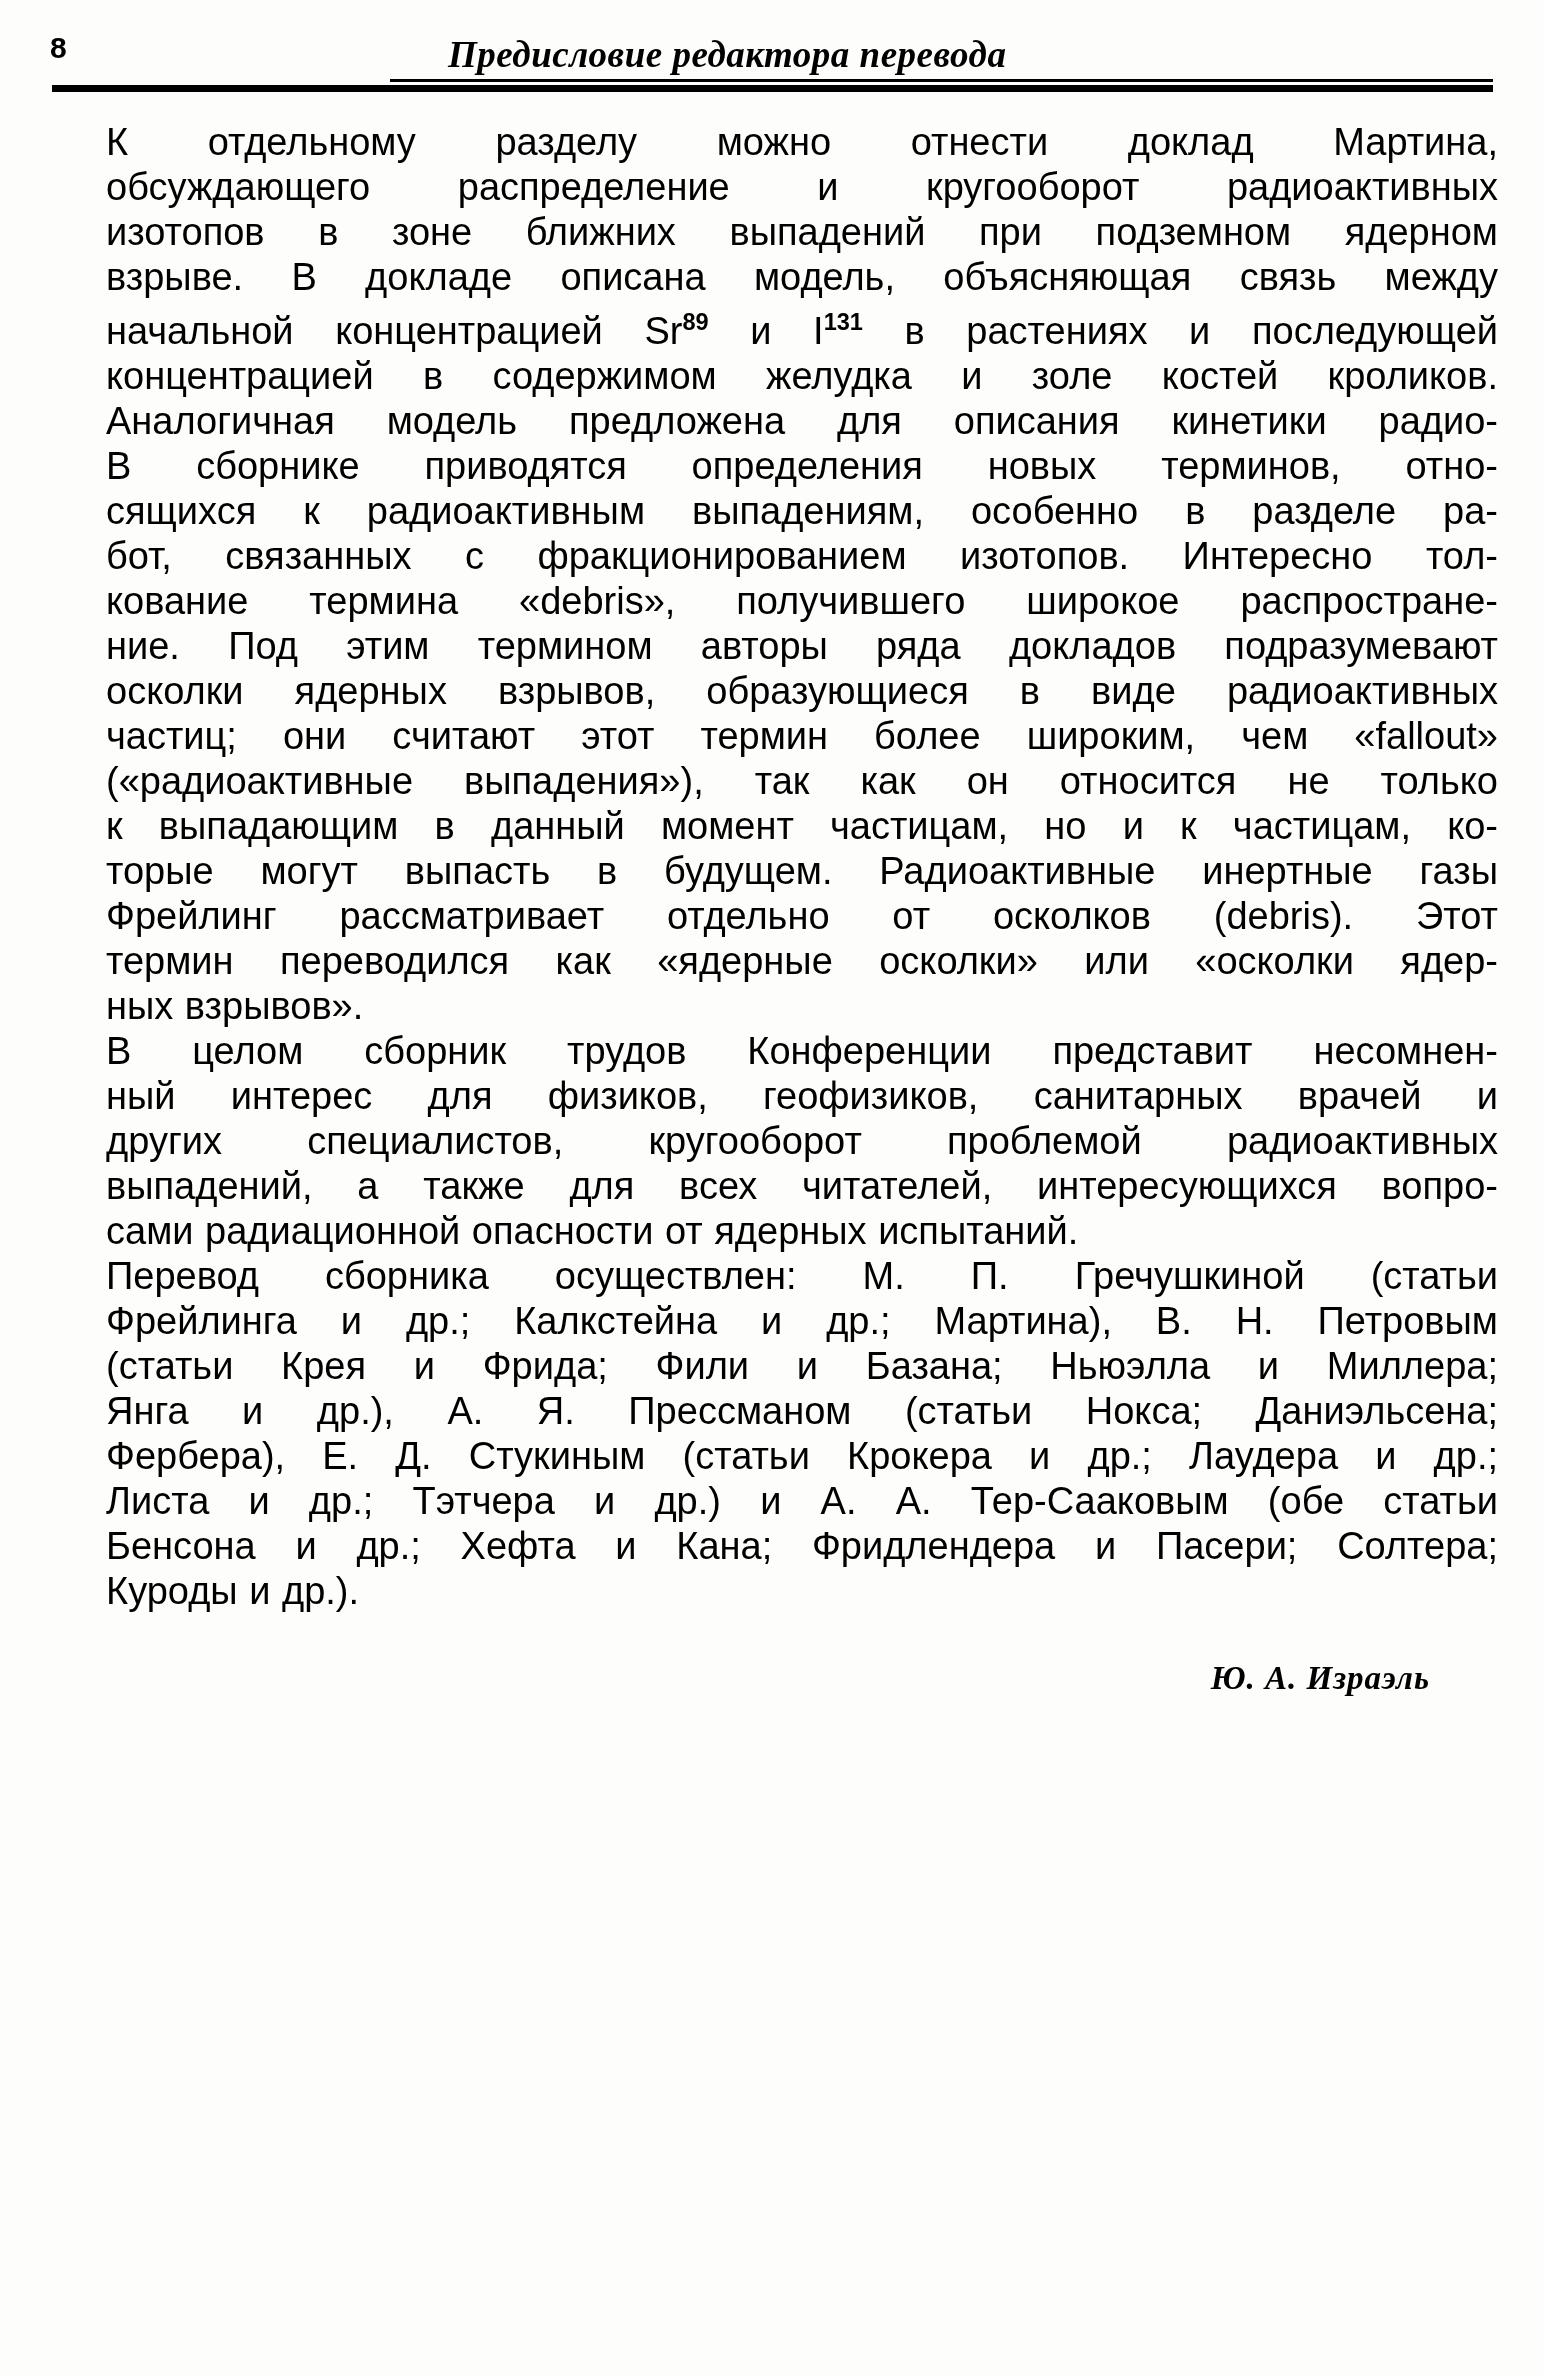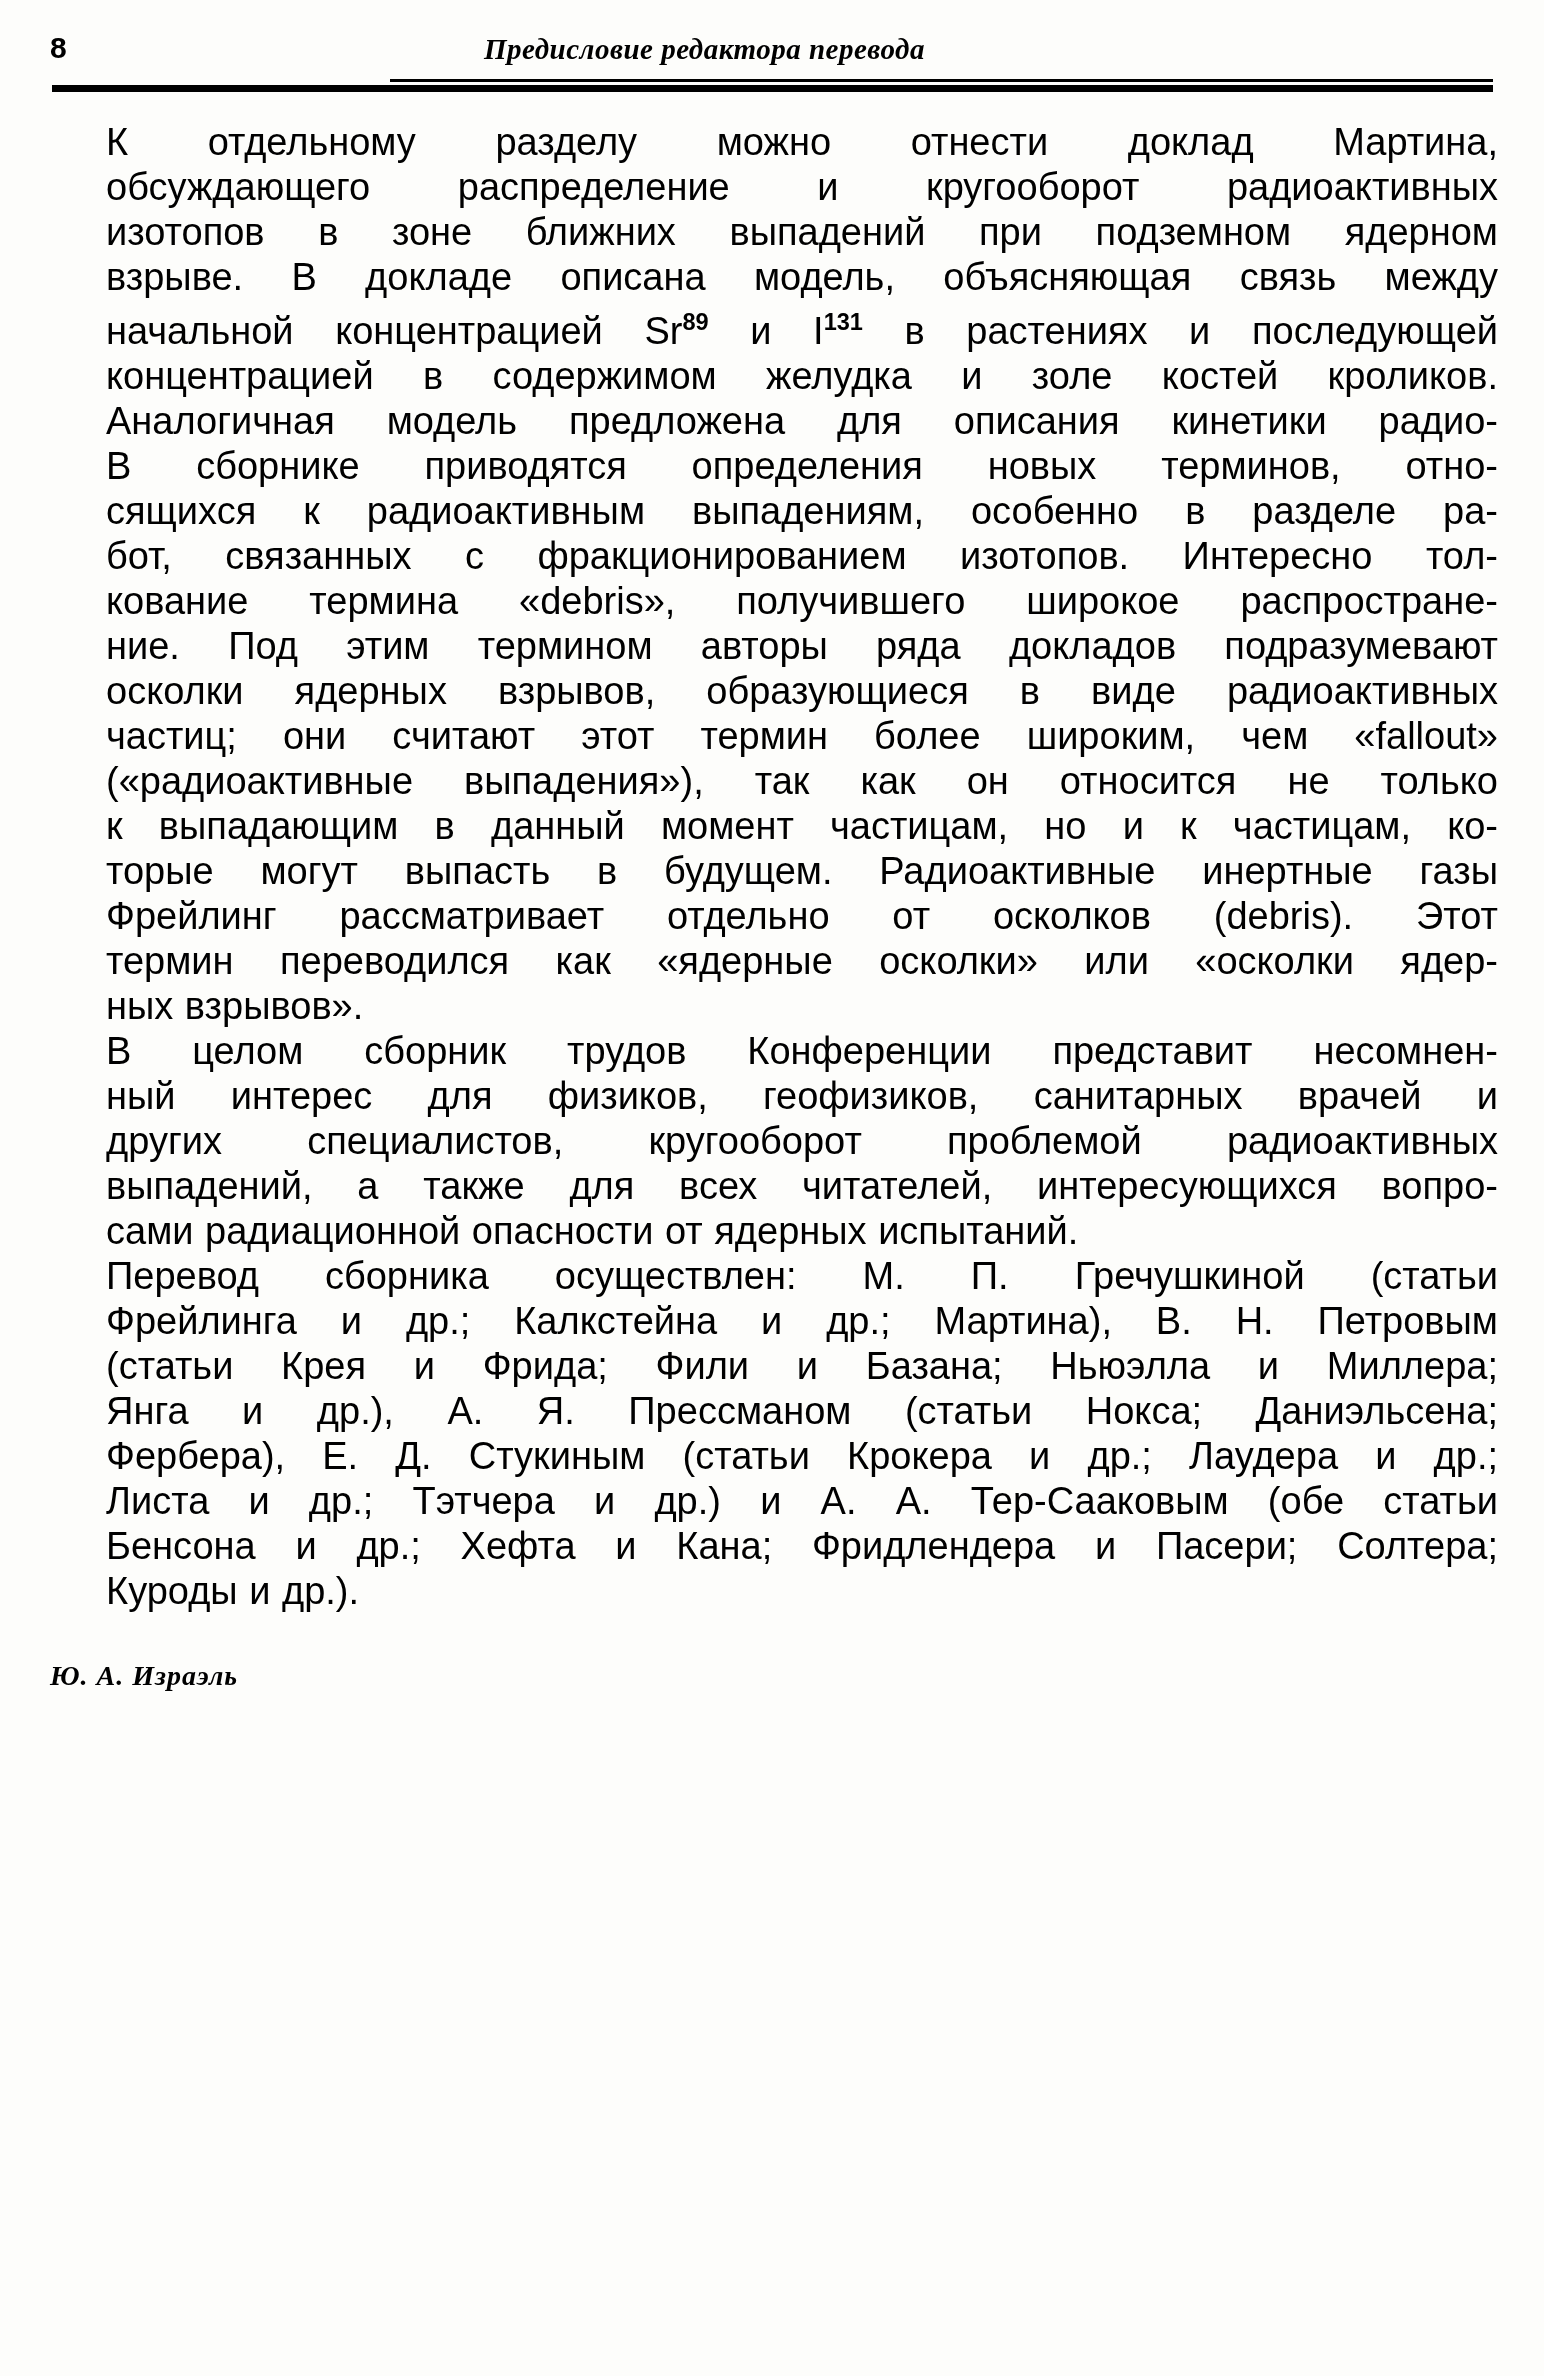--- a/index.html
+++ b/index.html
@@ -36,26 +36,26 @@
     position: absolute;
     left: 0;
     top: 5.8px;
     font-family: "Liberation Sans", sans-serif;
     font-size: 30px;
     font-weight: bold;
     letter-spacing: 0px;
   }
   .running-title {
     position: absolute;
-    left: 434px;
+    left: 398px;
     top: 7.7px;
     font-family: "Liberation Serif", serif;
     font-style: italic;
     font-weight: bold;
-    font-size: 29px;
+    font-size: 37px;
     letter-spacing: 0.5px;
   }
   .rule-thick {
     position: absolute;
     left: 1.9px;
     top: 60px;
     width: 1441px;
     height: 6.8px;
     background: #000;
   }
@@ -81,26 +81,26 @@
     margin: 0 0 0 0;
     text-indent: 56px;
   }
   sup {
     font-size: 0.62em;
     vertical-align: super;
     font-weight: bold;
   }
   .signature {
     margin-top: 46px;
-    text-align: left;
+    text-align: right;
     padding-right: 68px;
     font-family: "Liberation Serif", serif;
     font-style: italic;
     font-weight: bold;
-    font-size: 28px;
+    font-size: 33px;
     letter-spacing: 1px;
   }
   
   .just {
     text-align: justify;
     text-align-last: justify;
   }
   .just-end {
     text-align: justify;
     text-align-last: left;

